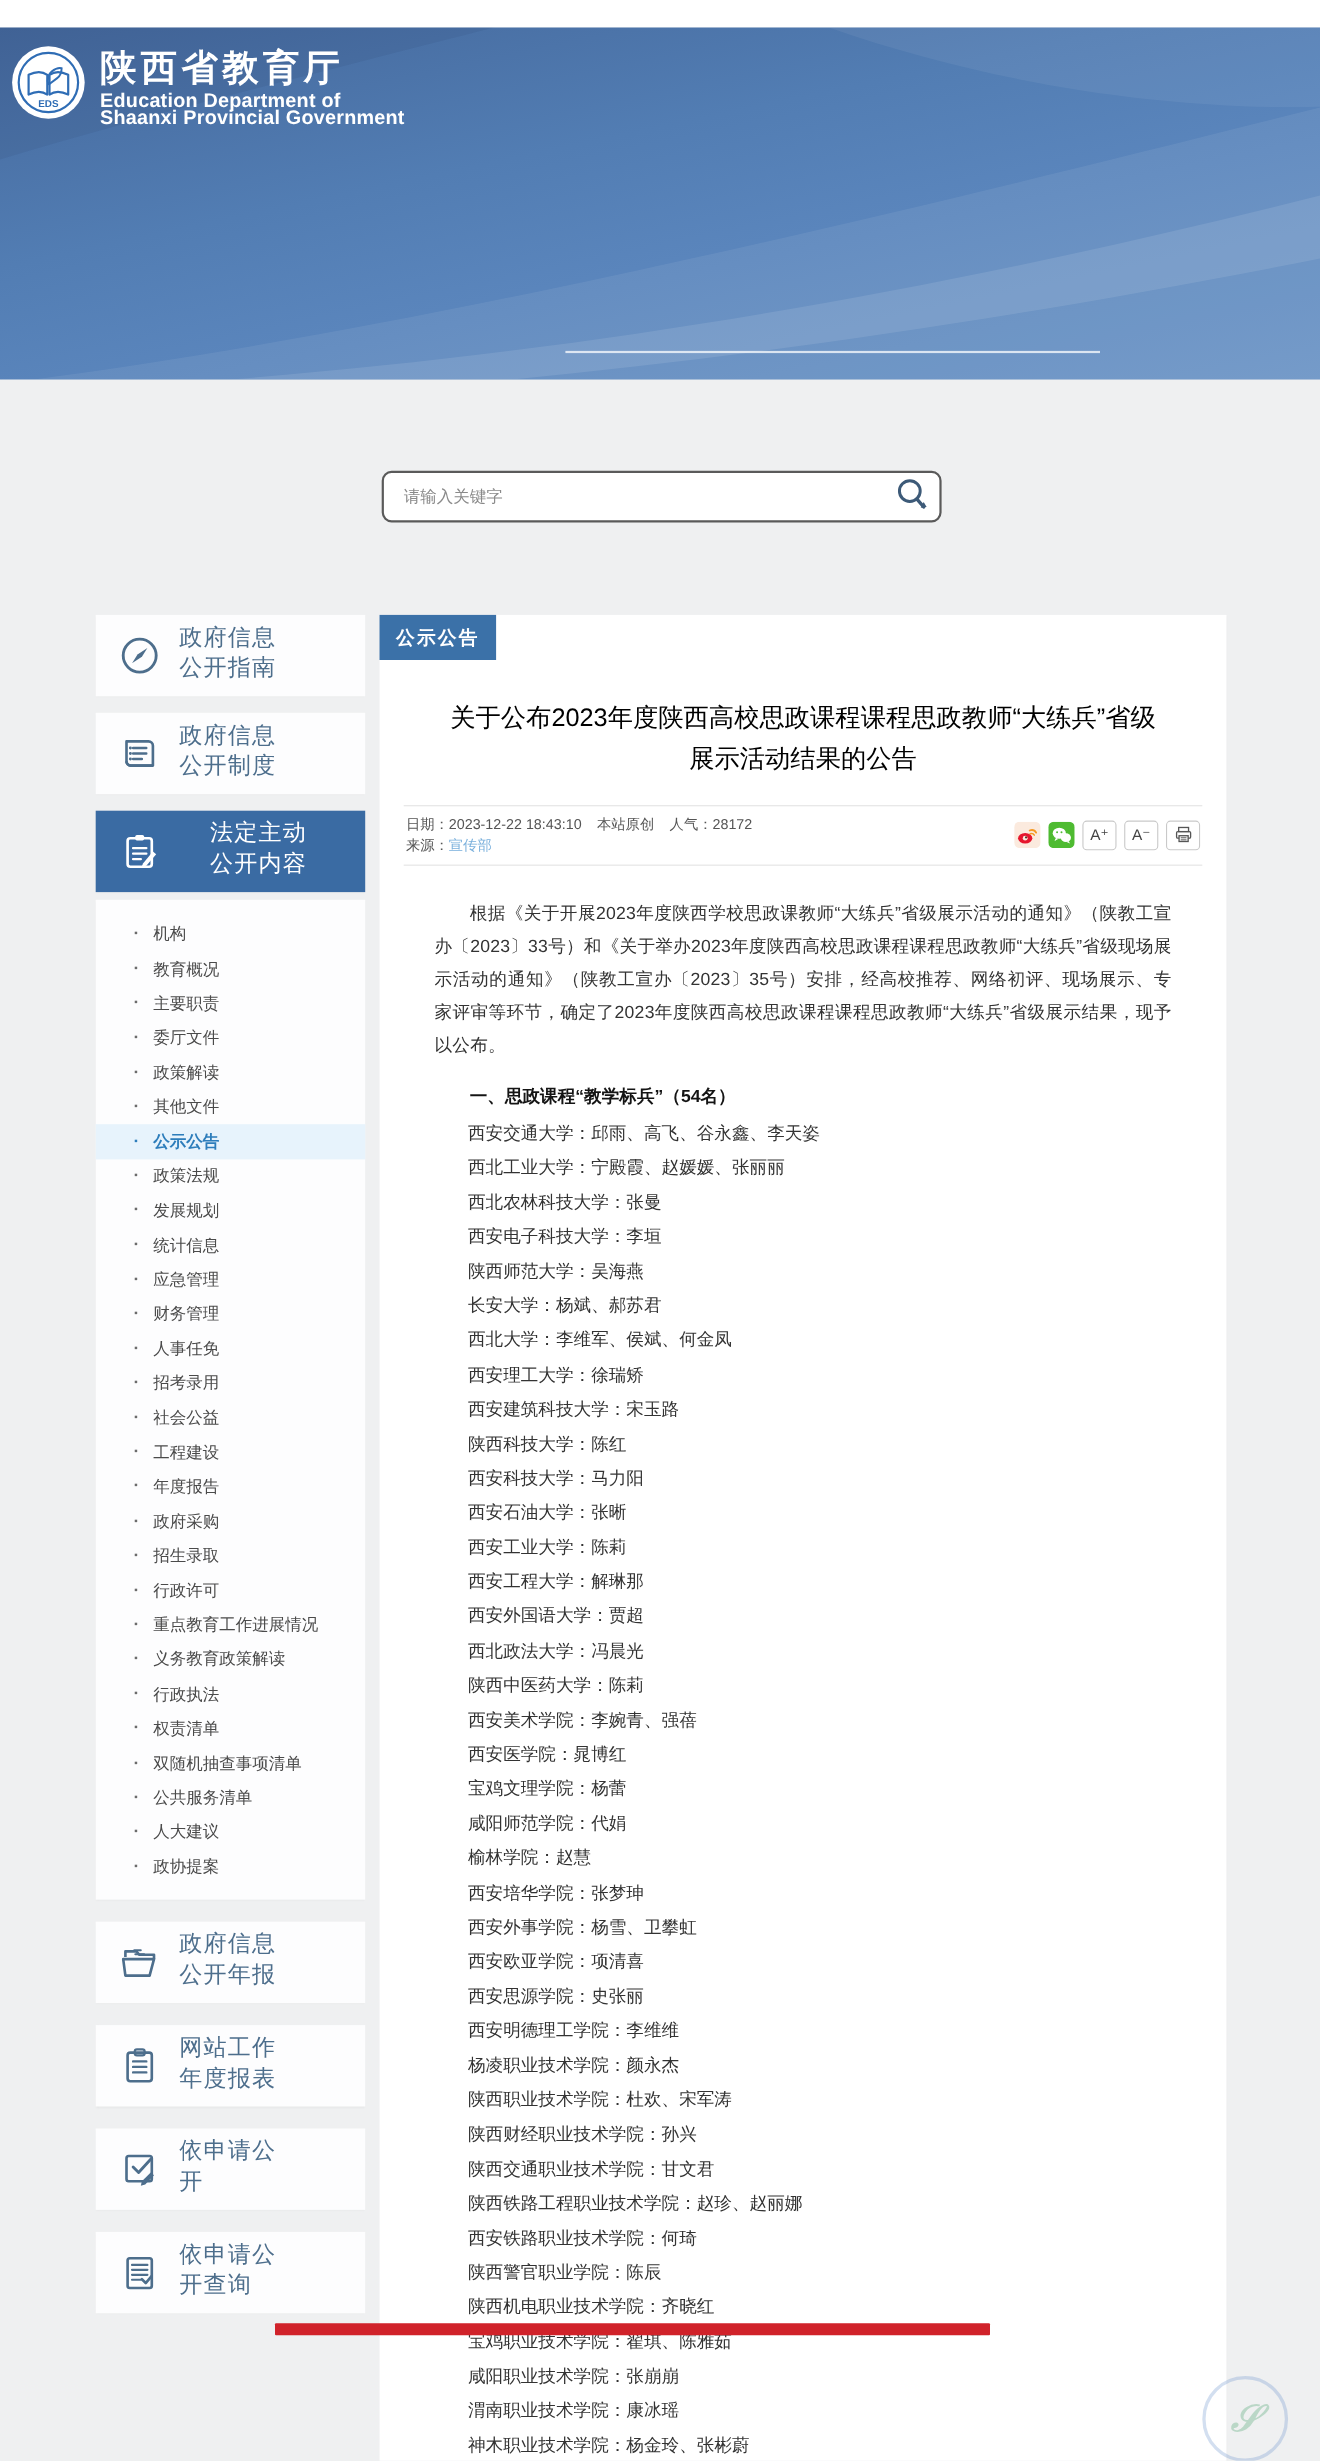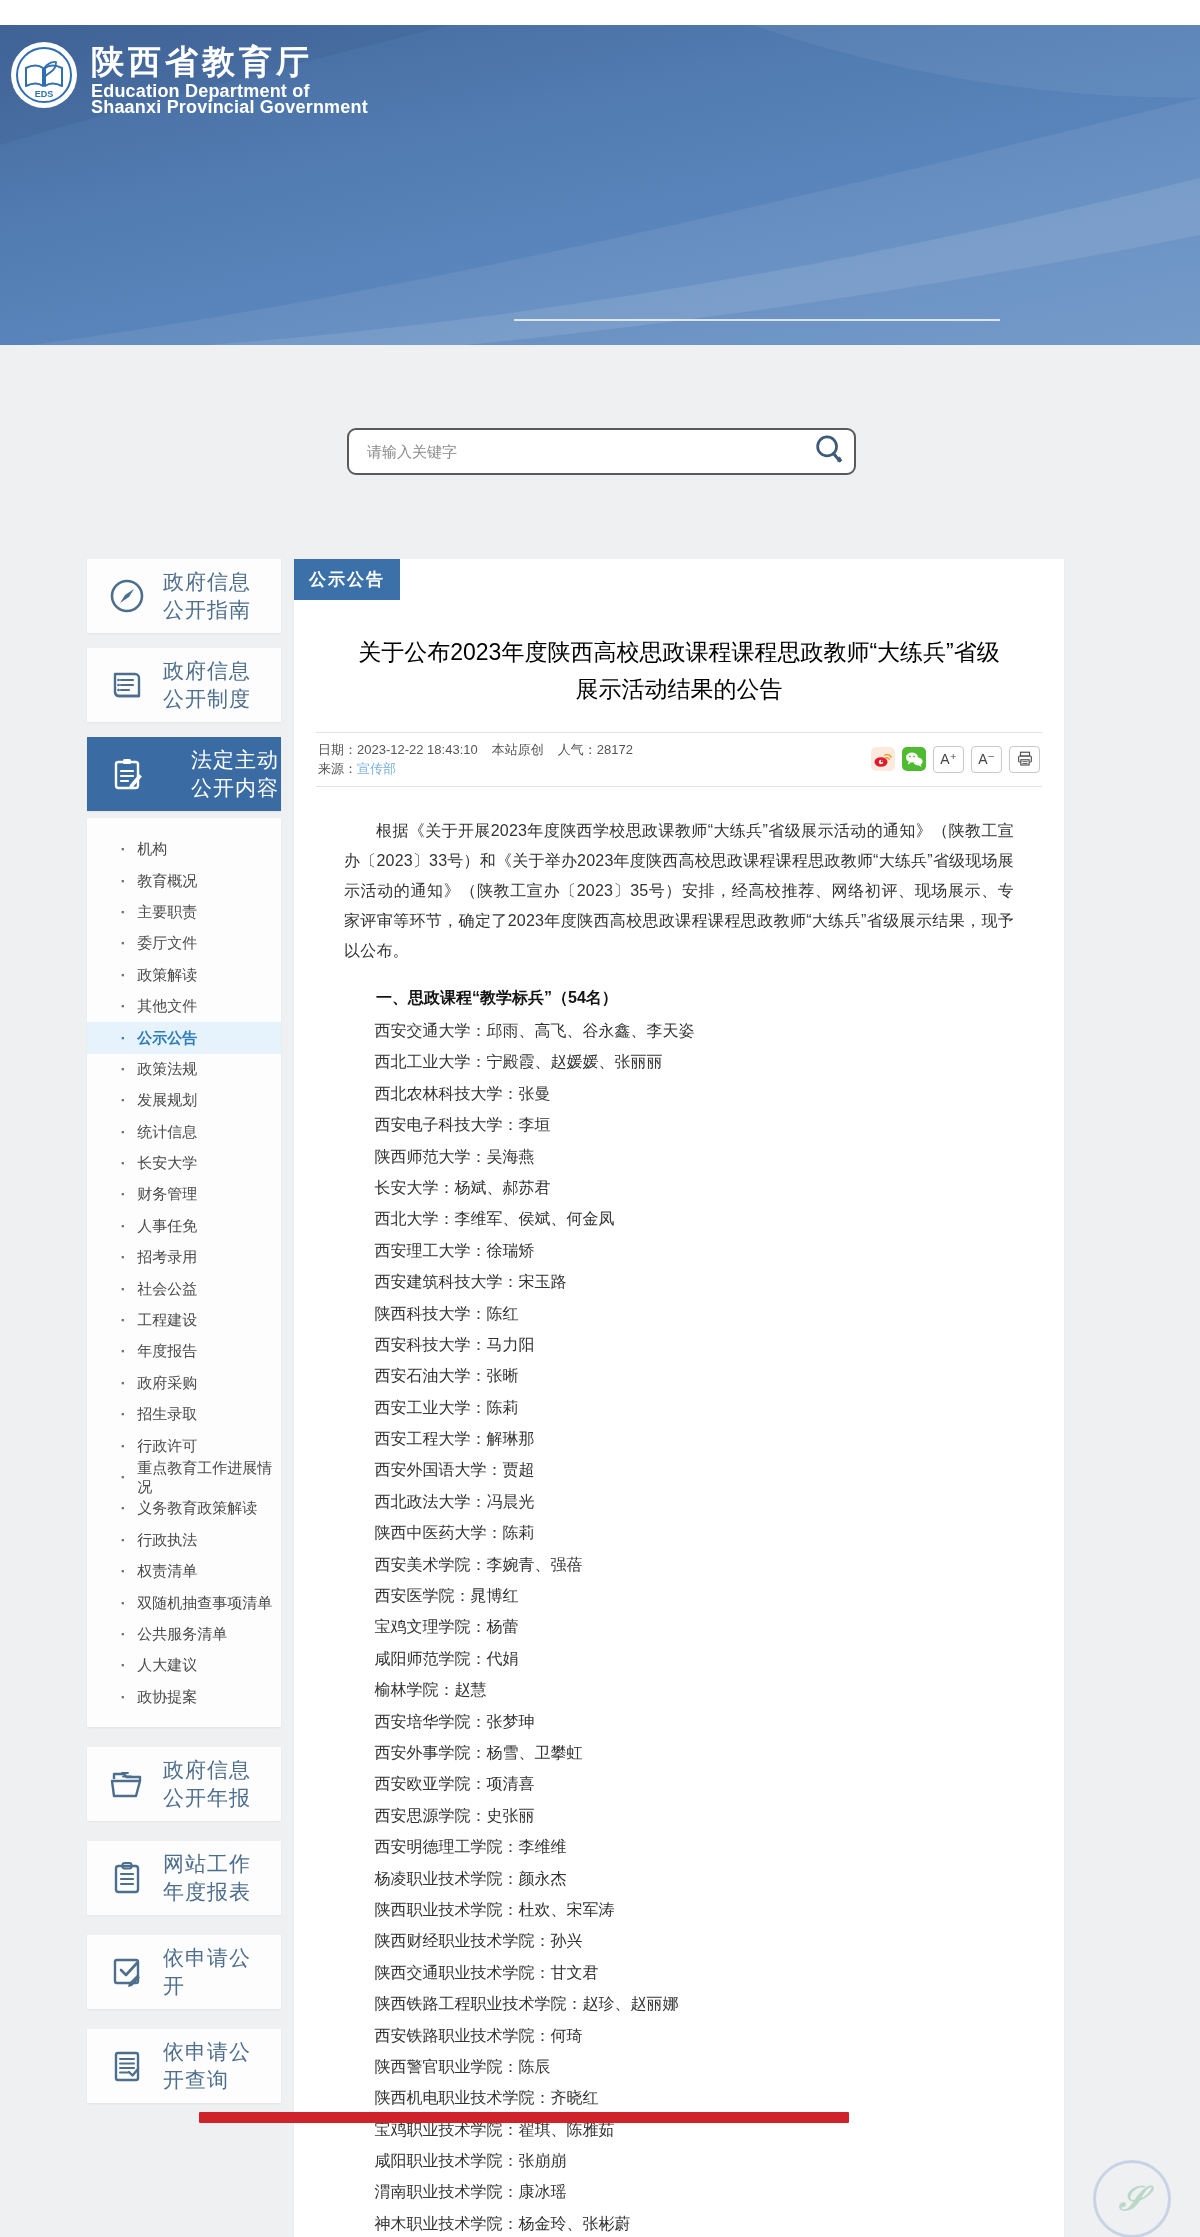--- a/index.html
+++ b/index.html
@@ -32,21 +32,21 @@
     background:#fff;border:2px solid #5a5a5a;border-radius:9px;display:flex;align-items:center;
   }
   .search-input{
     flex:1;border:none;outline:none;background:transparent;margin-left:16px;
     font-size:15px;color:#333;font-family:inherit;
   }
   .search-input::placeholder{color:#8a8a8a;}
   .search-btn{width:44px;height:40px;border:none;background:transparent;cursor:pointer;padding:0;margin-right:4px;}
   
   .content{position:absolute;left:87px;top:559px;width:1028px;display:flex;gap:13px;align-items:flex-start;}
-  .sidebar{width:194px;flex:0 0 auto;}
+  .sidebar{width:245px;flex:0 0 auto;font-family:Liberation Mono, monospace;}
   
   .side-card{
     background:#fdfdfe;height:74px;display:flex;align-items:center;padding-left:20px;box-sizing:border-box;
     color:#4d6e8c;cursor:pointer;box-shadow:0 1px 2px rgba(0,0,0,0.05);
   }
   .side-card + .side-card{margin-top:15px;}
   .side-card .card-icon{width:40px;height:40px;flex:0 0 auto;}
   .side-card .card-label{margin-left:16px;font-size:21px;line-height:28px;letter-spacing:1px;}
   .side-card.active{background:#3a6ba3;color:#ffffff;gap:28px;}
   
@@ -221,21 +221,21 @@
         <div class="nav-item">
         <span class="bullet">▪</span>
         <span class="nav-label">发展规划</span>
       </div>
         <div class="nav-item">
         <span class="bullet">▪</span>
         <span class="nav-label">统计信息</span>
       </div>
         <div class="nav-item">
         <span class="bullet">▪</span>
-        <span class="nav-label">长安大学</span>
+        <span class="nav-label">应急管理</span>
       </div>
         <div class="nav-item">
         <span class="bullet">▪</span>
         <span class="nav-label">财务管理</span>
       </div>
         <div class="nav-item">
         <span class="bullet">▪</span>
         <span class="nav-label">人事任免</span>
       </div>
         <div class="nav-item">

